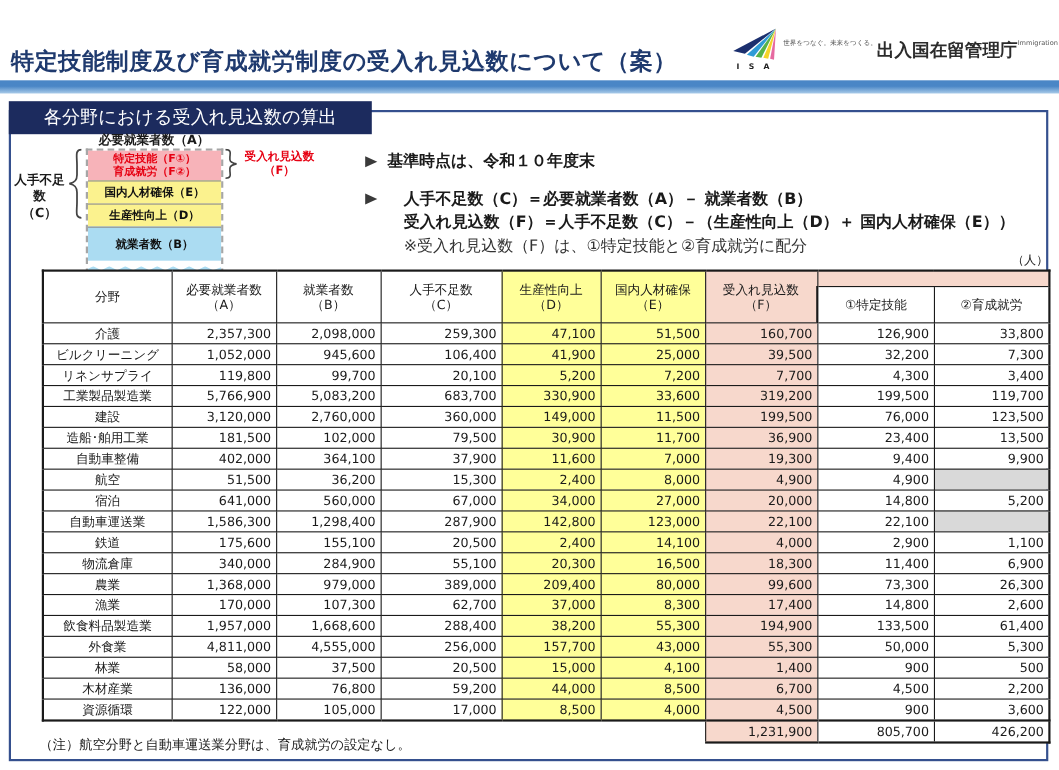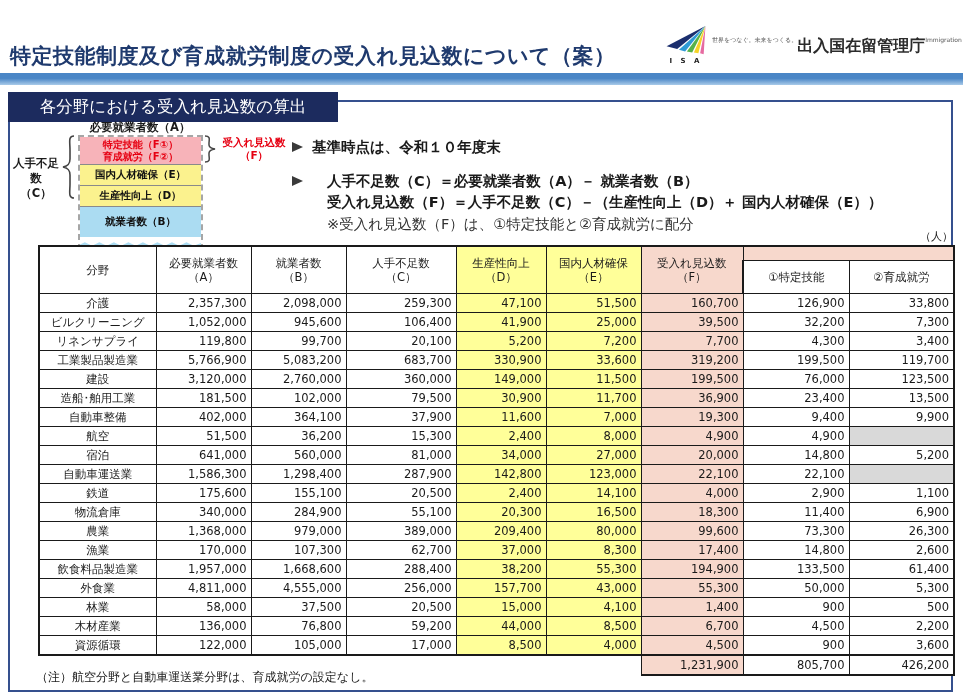--- a/index.html
+++ b/index.html
@@ -30,21 +30,21 @@
   .dbox.pink{height:27px;background:#f7b3b9;color:#e60012;font-size:10px;line-height:12px;}
   .dbox.yel{height:20px;background:#fbf28e;color:#111;font-size:10.5px;}
   .dbox.blue{height:30px;background:#abdcf2;color:#111;font-size:10.5px;}
   .wave{height:9px;background:#abdcf2;margin-top:2px;
         clip-path:polygon(0% 100%,100% 100%,100% 45%,94% 75%,88% 35%,82% 75%,76% 35%,70% 75%,64% 35%,58% 75%,52% 35%,46% 75%,40% 35%,34% 75%,28% 35%,22% 75%,16% 35%,10% 75%,4% 35%,0% 60%);}
   .dg-left-label{position:absolute;left:10px;top:156px;width:52px;text-align:center;font-size:11.5px;font-weight:bold;white-space:pre-line;line-height:15px;}
   .brace{position:absolute;}
   .dg-right-label{position:absolute;left:217px;top:136px;width:74px;text-align:center;font-size:10.5px;font-weight:bold;color:#e60012;white-space:pre-line;line-height:13px;}
   
   .bullets{position:absolute;left:292px;top:137px;width:660px;}
-  .bullet{display:flex;gap:9px;}
+  .bullet{display:flex;gap:9px;margin-left:40px;}
   .bullet+.bullet{margin-top:12px;gap:24px;}
   .arrow{width:0;height:0;border-left:11px solid #3a3a3a;border-top:5.5px solid transparent;border-bottom:5.5px solid transparent;margin-top:5px;flex:0 0 auto;}
   .b-text{font-size:14.5px;font-weight:bold;color:#1a1a1a;line-height:21.5px;}
   .b-note{font-weight:normal;color:#333;}
   
   .unit{position:absolute;left:38px;top:229px;width:915px;text-align:right;font-size:11px;}
   .maintable{position:absolute;left:38px;top:245px;width:915px;border-collapse:collapse;table-layout:fixed;}
   .maintable th{border:1px solid #1a1a1a;font-weight:normal;font-size:11.5px;line-height:14px;
                 white-space:pre-line;padding:0;vertical-align:middle;background:#fff;}
   .maintable tr.h1{height:14px;}
@@ -268,21 +268,21 @@
         <td class="num yellow">2,400</td>
         <td class="num yellow">8,000</td>
         <td class="num pinkc">4,900</td>
         <td class="num">4,900</td>
         <td class="num diag"></td>
       </tr>
       <tr>
         <td class="sector">宿泊</td>
         <td class="num">641,000</td>
         <td class="num">560,000</td>
-        <td class="num">81,000</td>
+        <td class="num">67,000</td>
         <td class="num yellow">34,000</td>
         <td class="num yellow">27,000</td>
         <td class="num pinkc">20,000</td>
         <td class="num">14,800</td>
         <td class="num">5,200</td>
       </tr>
       <tr>
         <td class="sector">自動車運送業</td>
         <td class="num">1,586,300</td>
         <td class="num">1,298,400</td>

